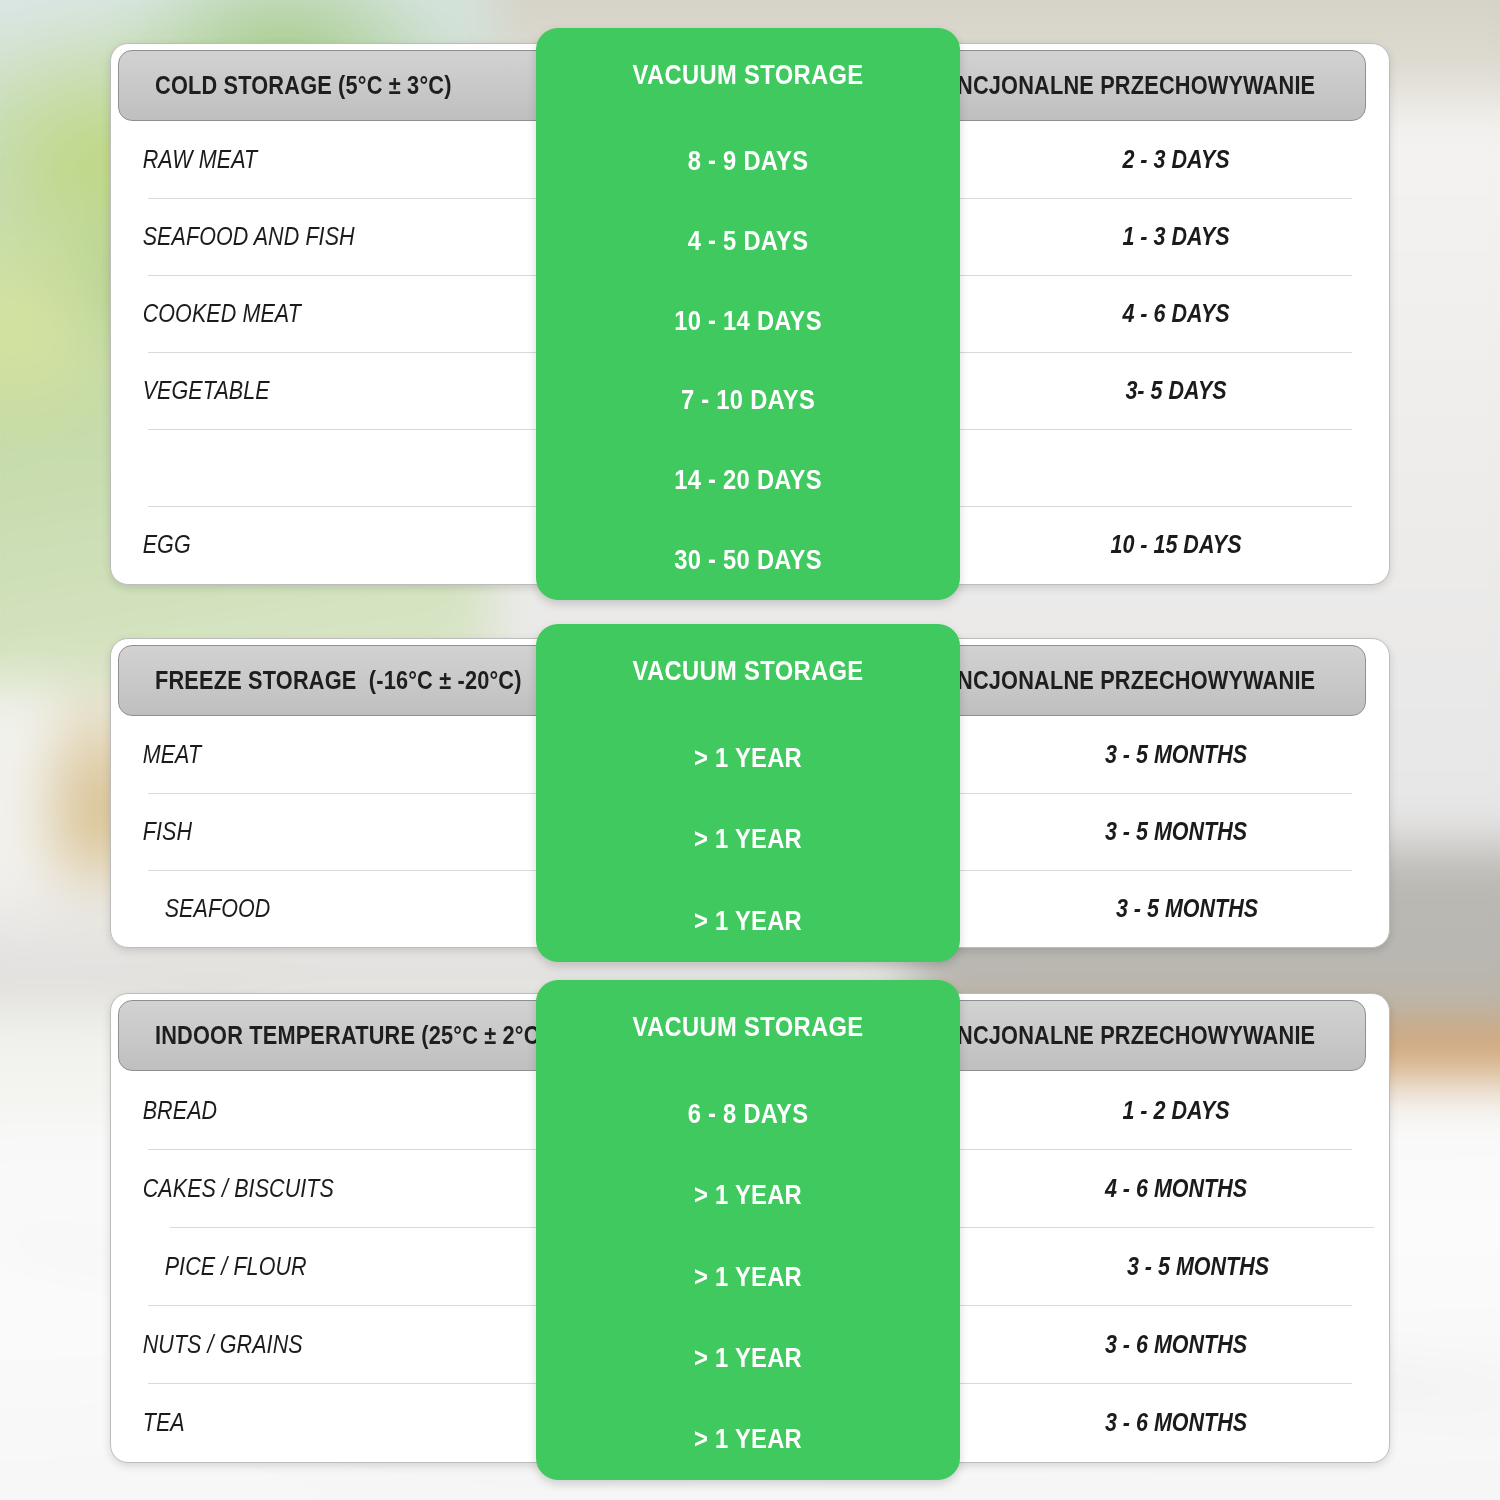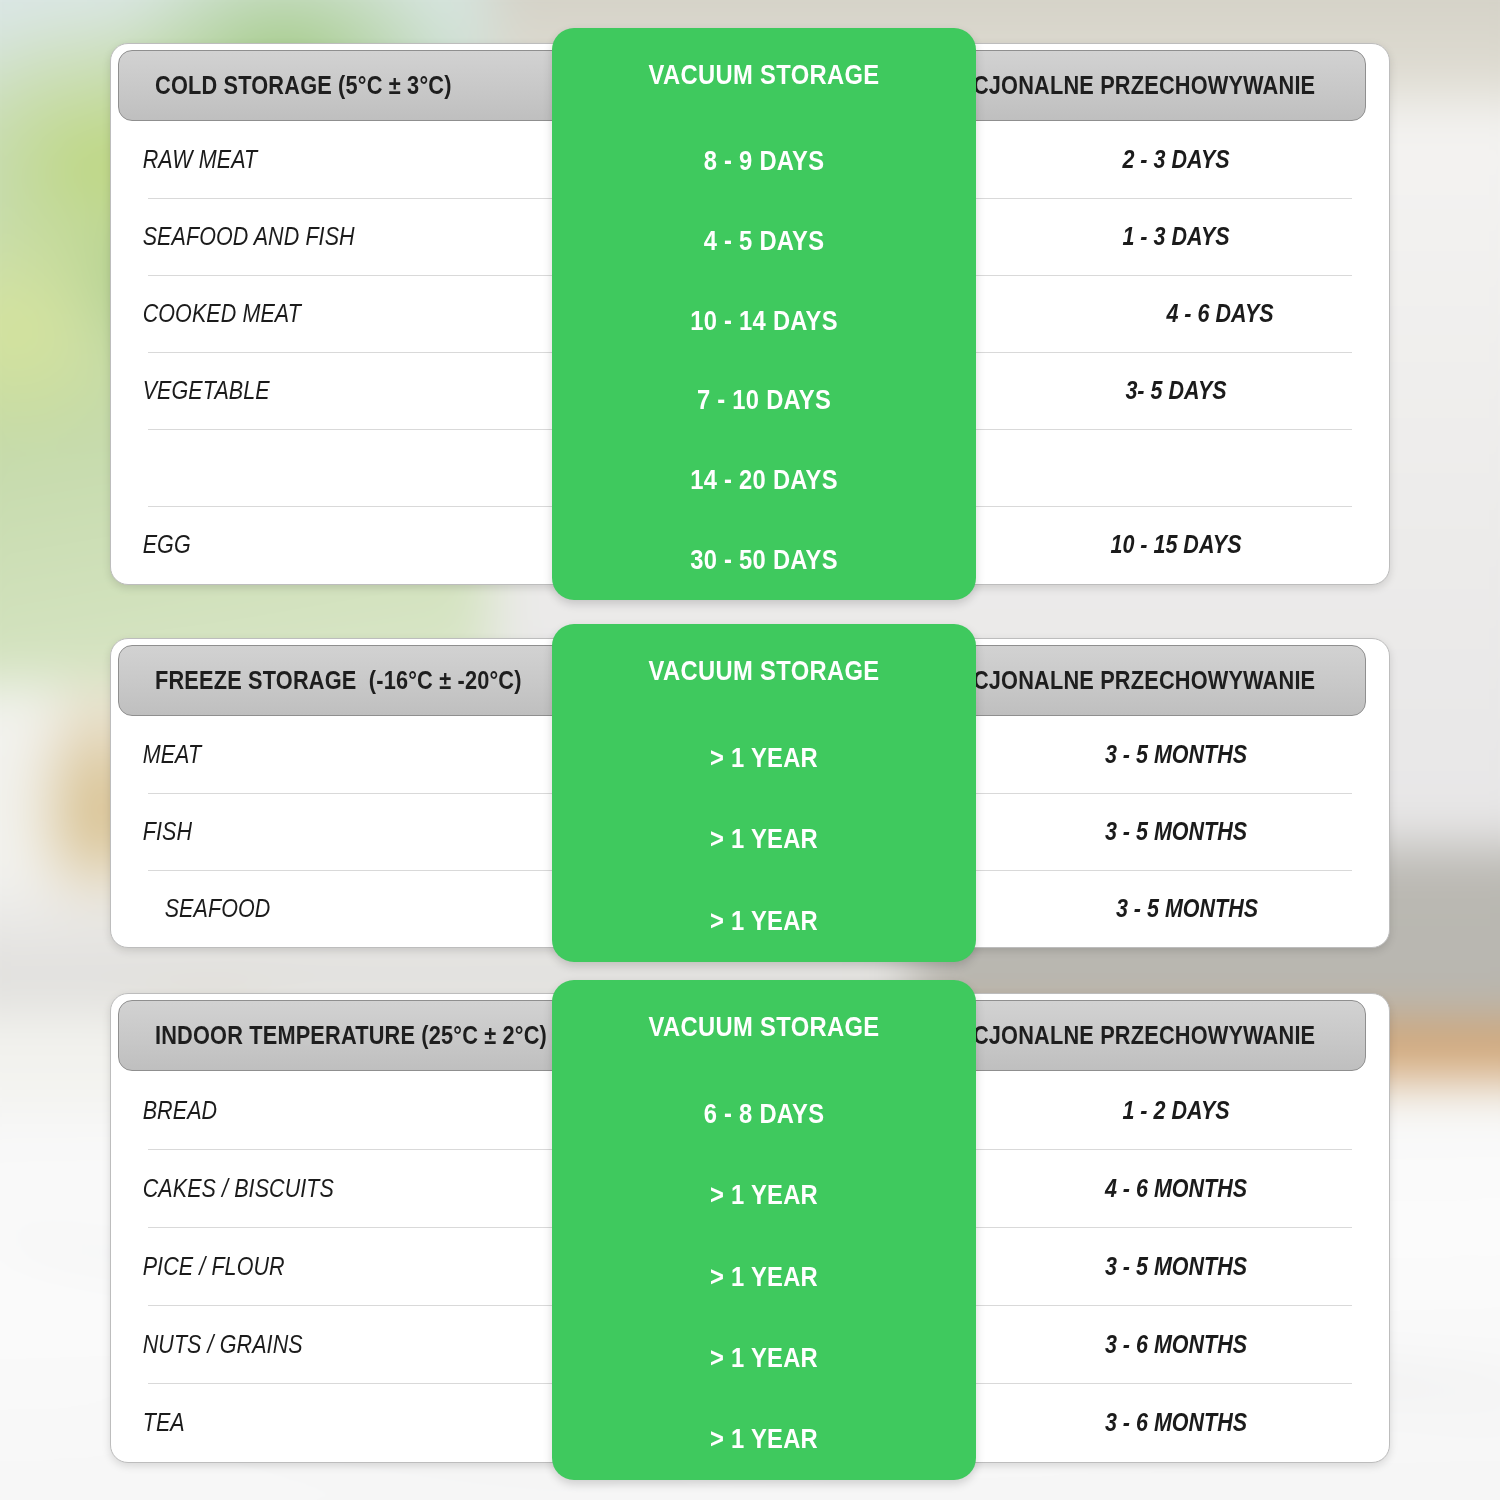--- a/index.html
+++ b/index.html
@@ -188,21 +188,21 @@
     font-size: 25px;
     font-weight: 600;
     color: #1b1b1b;
     white-space: nowrap;
     transform: scaleX(.86);
   }
 
   
   .vac-col {
     position: absolute;
-    left: 552px;
+    left: 536px;
     width: 424px;
     background: #3fc95e;
     border-radius: 22px;
     box-shadow: 0 4px 10px rgba(0,0,0,.16);
     z-index: 5;
     color: #ffffff;
     display: flex;
     flex-direction: column;
   }
   #vac-1 { top: 28px;   height: 572px; }
@@ -268,21 +268,21 @@
       <div class="row" style="height:77px;">
         <div class="c-label">RAW MEAT</div>
         <div class="c-vac"></div>
         <div class="c-conv">2 - 3 DAYS</div>
       </div>
       <div class="row" style="height:77px;">
         <div class="c-label">SEAFOOD AND FISH</div>
         <div class="c-vac"></div>
         <div class="c-conv">1 - 3 DAYS</div>
       </div>
-      <div class="row" style="height:77px;gap:44px;">
+      <div class="row" style="height:77px;">
         <div class="c-label">COOKED MEAT</div>
         <div class="c-vac"></div>
         <div class="c-conv">4 - 6 DAYS</div>
       </div>
       <div class="row" style="height:77px;">
         <div class="c-label">VEGETABLE</div>
         <div class="c-vac"></div>
         <div class="c-conv">3- 5 DAYS</div>
       </div>
       <div class="row" style="height:77px;flex-direction:column;">
@@ -333,21 +333,21 @@
       <div class="row" style="height:78px;">
         <div class="c-label">BREAD</div>
         <div class="c-vac"></div>
         <div class="c-conv">1 - 2 DAYS</div>
       </div>
       <div class="row" style="height:78px;">
         <div class="c-label">CAKES / BISCUITS</div>
         <div class="c-vac"></div>
         <div class="c-conv">4 - 6 MONTHS</div>
       </div>
-      <div class="row" style="height:78px;">
+      <div class="row" style="height:78px;margin-left:22px;">
         <div class="c-label">PICE / FLOUR</div>
         <div class="c-vac"></div>
         <div class="c-conv">3 - 5 MONTHS</div>
       </div>
       <div class="row" style="height:78px;">
         <div class="c-label">NUTS / GRAINS</div>
         <div class="c-vac"></div>
         <div class="c-conv">3 - 6 MONTHS</div>
       </div>
       <div class="row" style="height:78px;">

